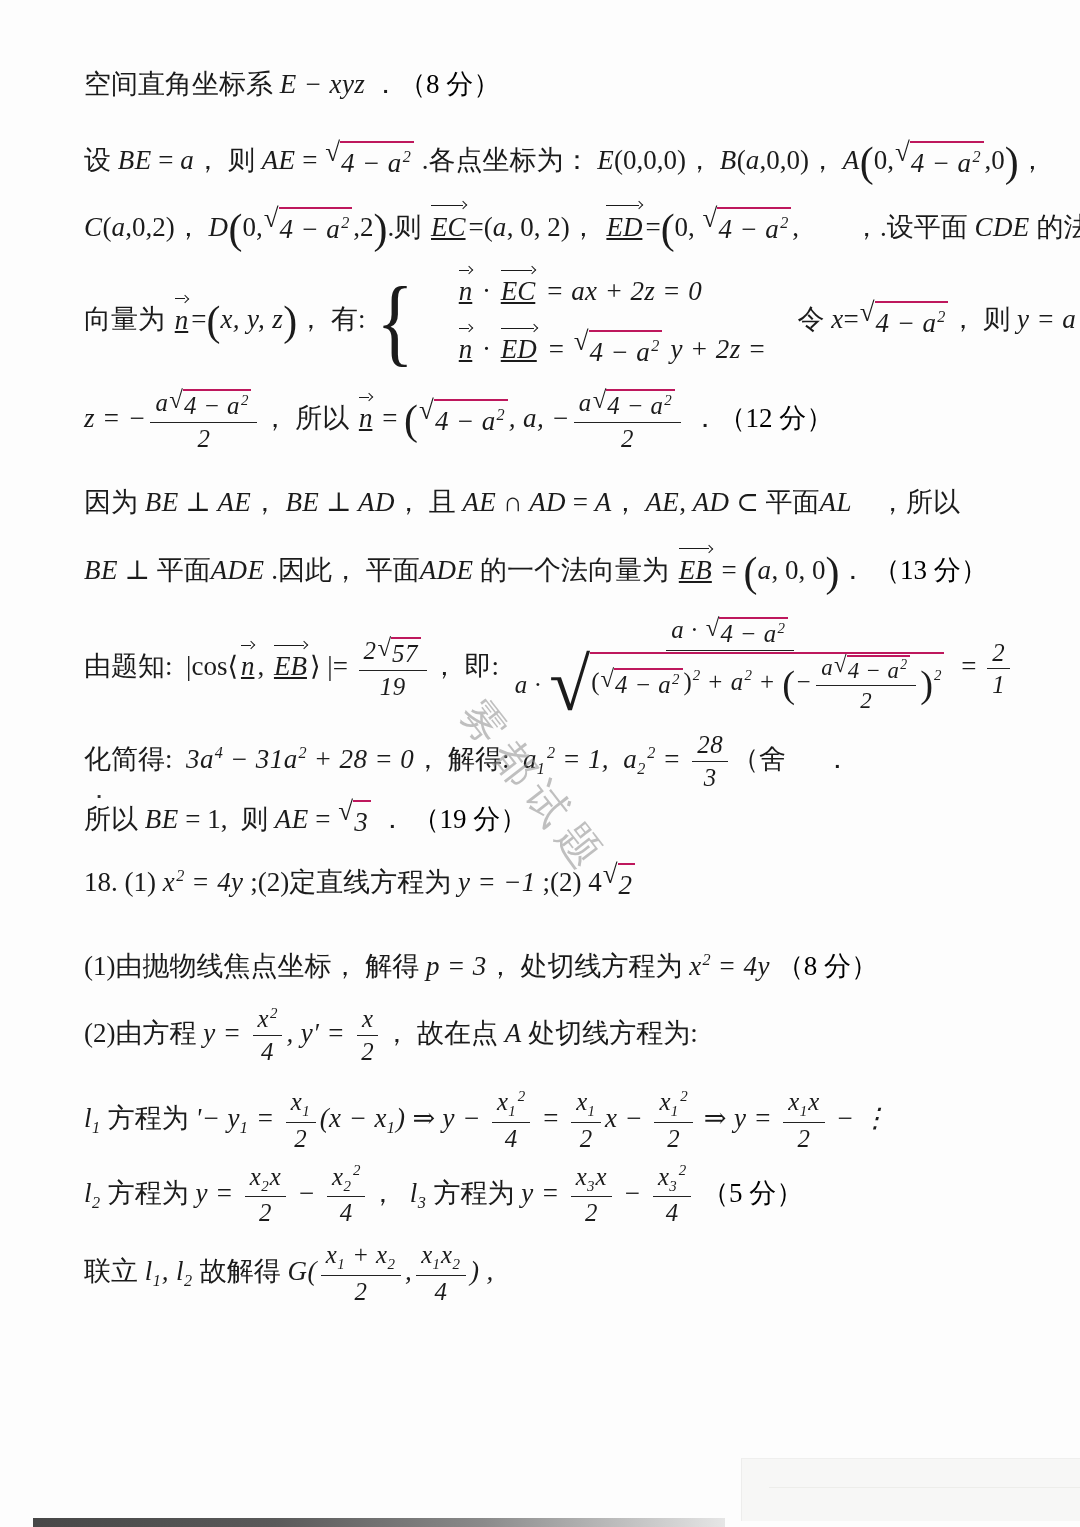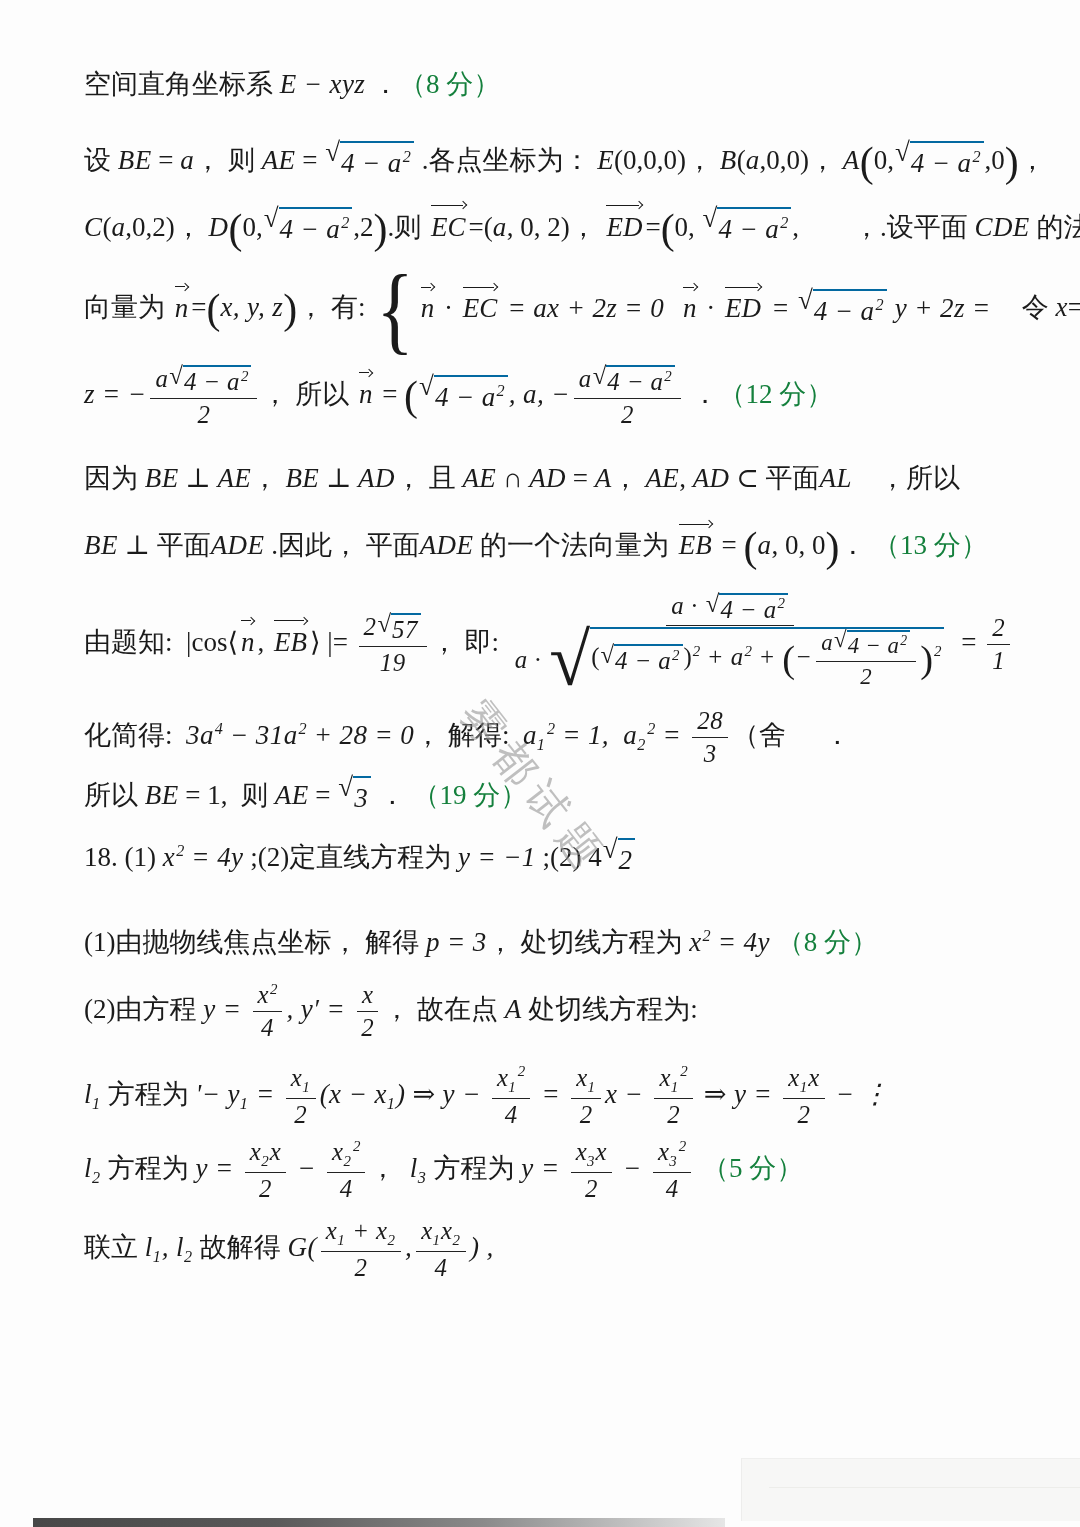--- a/index.html
+++ b/index.html
@@ -10,46 +10,46 @@
   }
   .doc{
     position:absolute;left:84px;top:64px;width:1000px;
     font-size:27px;
   }
   .line{
     white-space:pre;line-height:1.55;
   }
   .cn{font-family:"Liberation Serif","DejaVu Serif",serif;font-style:normal;}
   .mi{font-style:italic;letter-spacing:.4px;}
-  .red{color:#15803d;}
+  .red{color:#000000;}
   .sup{font-size:60%;vertical-align:super;font-style:italic;margin-left:1px;}
   .sub{font-size:60%;vertical-align:sub;font-style:italic;margin-right:1px;}
   .big{font-size:1.55em;vertical-align:middle;line-height:1;font-weight:300;}
   .sp{display:inline-block;}
   
   .frac{
     display:inline-flex;flex-direction:column;align-items:center;
     vertical-align:middle;font-size:.92em;line-height:1.2;margin:0 4px;text-align:center;
   }
   .fn{border-bottom:1.8px solid #222;padding:0 5px 1px 5px;display:inline-block;}
   .fd{padding:1px 5px 0 5px;display:inline-block;}
   
   .sqrt{display:inline-flex;align-items:flex-start;vertical-align:middle;margin:0 1px;}
   .rad{line-height:.95;transform:translateY(-.03em);font-style:normal;}
-  .radicand{border-top:2px solid #0369a1;padding:0 3px 0 1px;display:inline-block;white-space:pre;}
+  .radicand{border-top:2px solid #be185d;padding:0 3px 0 1px;display:inline-block;white-space:pre;}
   
-  .vec{position:relative;display:inline-block;font-style:italic;margin:0 2px;padding:0 1px;}
+  .vec{position:relative;display:inline-block;font-style:italic;margin:0 2px;padding:0 1px;text-decoration:underline;}
   .vec-arrow{position:absolute;left:1px;right:1px;top:-.42em;height:.4em;}
   .vec-arrow::before{content:"";position:absolute;left:0;right:3px;bottom:0;border-bottom:1.6px solid #1b1b1b;}
   .vec-arrow::after{content:"";position:absolute;right:0;bottom:-2.4px;width:5px;height:5px;
     border-top:1.6px solid #1b1b1b;border-right:1.6px solid #1b1b1b;transform:rotate(45deg);}
   
   .cases{display:inline-flex;align-items:center;vertical-align:middle;margin:0 4px;}
   .cases-brace{font-size:2.9em;font-weight:300;line-height:1;transform:scaleY(1.25);margin-right:4px;}
-  .cases-rows{display:inline-flex;gap:16px;}
+  .cases-rows{display:inline-flex;flex-direction:column;gap:16px;margin-left:38px;}
   .cases-row{white-space:pre;}
   
   .watermark{
     position:absolute;left:492px;top:688px;
     transform:rotate(52deg);transform-origin:left top;
     font-size:42px;letter-spacing:10px;color:rgba(140,140,140,.55);
     font-family:"Liberation Serif","DejaVu Serif",serif;white-space:pre;
   }
   .stray-dot{position:absolute;left:86px;top:772px;font-size:26px;color:#333;}
   .bottom-bar{

